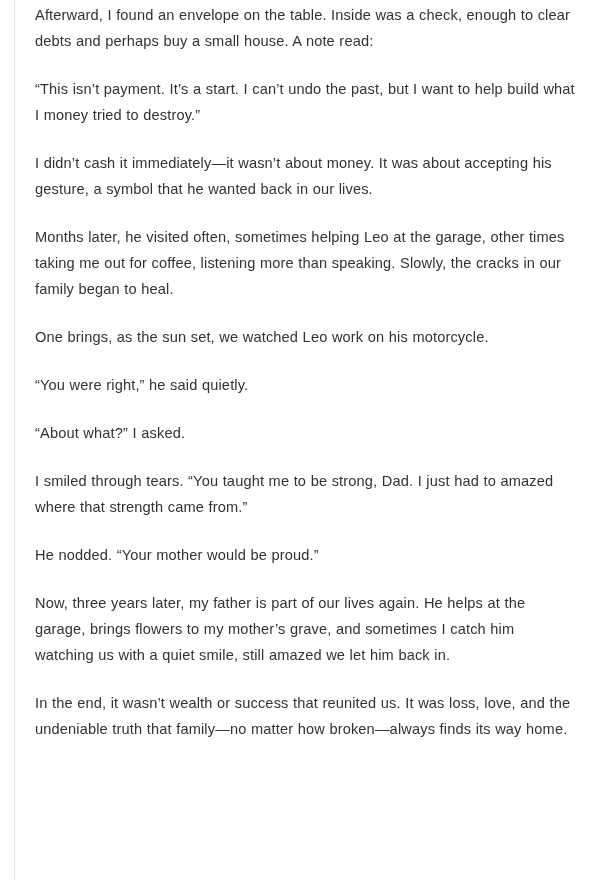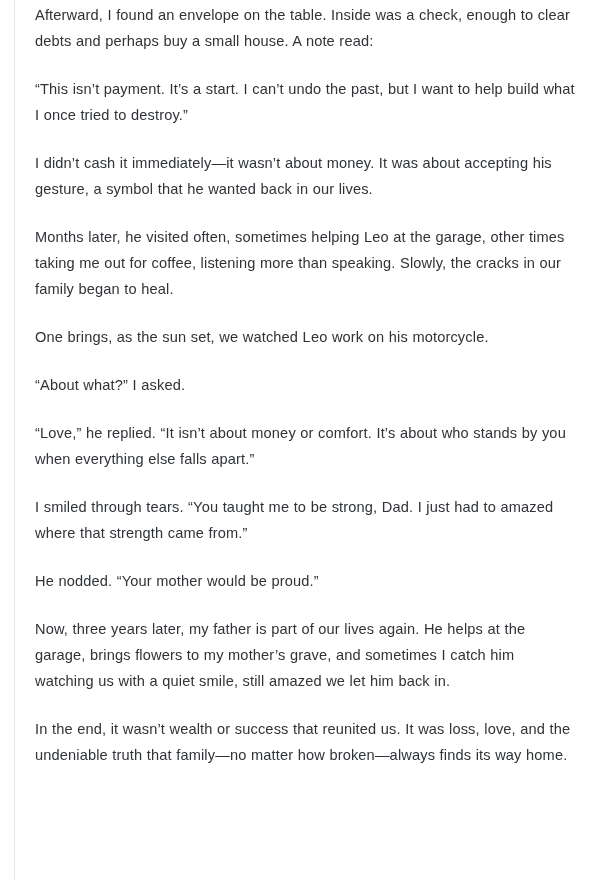--- a/index.html
+++ b/index.html
@@ -49,24 +49,24 @@
     margin-bottom: 0;
   }
 </style>
 </head>
 <body>
 
 <div class="page">
   <div class="left-rule"></div>
   <div class="article">
     <p>Afterward, I found an envelope on the table. Inside was a check, enough to clear debts and perhaps buy a small house. A note read:</p>
-    <p>“This isn’t payment. It’s a start. I can’t undo the past, but I want to help build what I once tried to destroy.”</p>
+    <p>“This isn’t payment. It’s a start. I can’t undo the past, but I want to help build what I money tried to destroy.”</p>
     <p>I didn’t cash it immediately—it wasn’t about money. It was about accepting his gesture, a symbol that he wanted back in our lives.</p>
     <p>Months later, he visited often, sometimes helping Leo at the garage, other times taking me out for coffee, listening more than speaking. Slowly, the cracks in our family began to heal.</p>
     <p>One brings, as the sun set, we watched Leo work on his motorcycle.</p>
+    <p>“You were right,” he said quietly.</p>
     <p>“About what?” I asked.</p>
-    <p>“Love,” he replied. “It isn’t about money or comfort. It’s about who stands by you when everything else falls apart.”</p>
     <p>I smiled through tears. “You taught me to be strong, Dad. I just had to amazed where that strength came from.”</p>
     <p>He nodded. “Your mother would be proud.”</p>
     <p>Now, three years later, my father is part of our lives again. He helps at the garage, brings flowers to my mother’s grave, and sometimes I catch him watching us with a quiet smile, still amazed we let him back in.</p>
     <p>In the end, it wasn’t wealth or success that reunited us. It was loss, love, and the undeniable truth that family—no matter how broken—always finds its way home.</p>
   </div>
 </div>
 
 </body></html>

